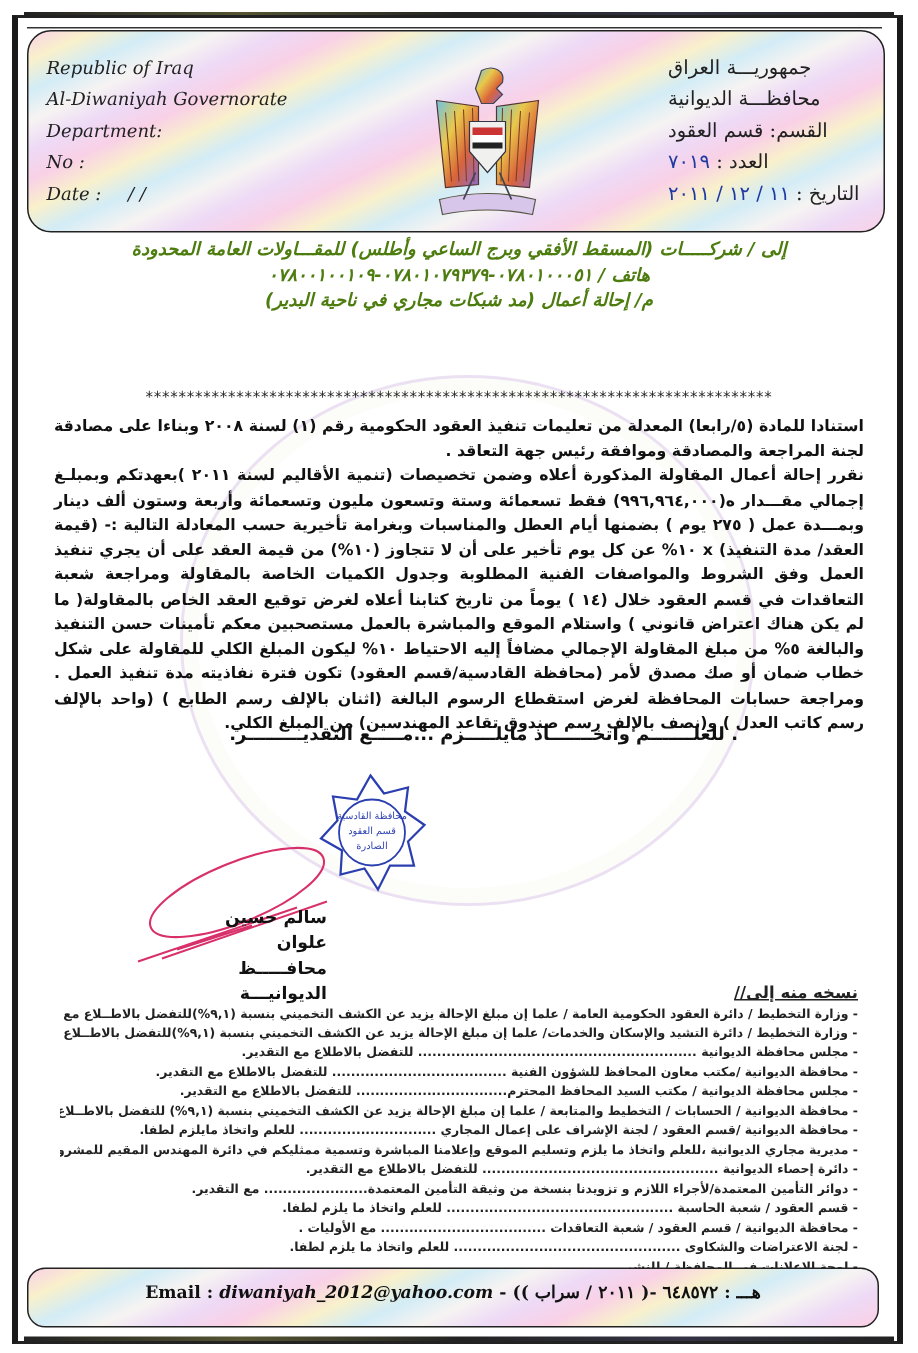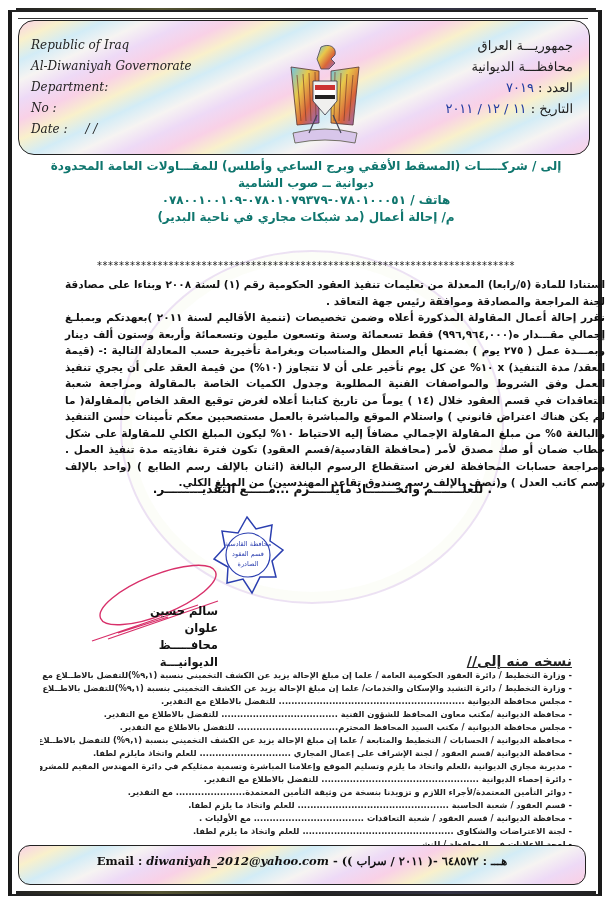--- a/index.html
+++ b/index.html
@@ -34,33 +34,33 @@
   .header-box {
     position: absolute; left: 18px; top: 20px; width: 572px; height: 135px;
     border: 1.5px solid #222; border-radius: 16px; box-sizing: border-box;
   }
   .hdr-left {
     position: absolute; left: 12px; top: 14px;
     font-family: "DejaVu Serif", serif; font-style: italic; font-size: 12px; color: #222;
   }
   .hdr-left div { height: 21px; line-height: 21px; }
   .hdr-right {
-    position: absolute; right: 16px; top: 14px; direction: rtl; text-align: right;
+    position: absolute; right: 16px; top: 14px; direction: rtl; text-align: left;
     font-family: "DejaVu Serif", serif; font-size: 13px; color:#222;
   }
   .hdr-right div { height: 21px; line-height: 21px; }
   .hw { color: #1f3aa0; font-family: "DejaVu Sans", sans-serif; font-size: 13px; }
   .emblem {
     position: absolute; left: 258px; top: 20px; width: 96px; height: 110px;
   }
   .body-area {
     position: absolute; left: 30px; width: 552px; direction: rtl;
   }
   .center-line {
-    text-align: center; font-weight: bold; font-size: 12px; line-height: 17px; color:#0f766e;
+    text-align: center; font-weight: bold; font-size: 12px; line-height: 17px; color:#4d7c0f;font-style:italic;
   }
   .stars {
     position: absolute; left: 40px; top: 260px; width: 532px; text-align: center;
     font-size: 10px; letter-spacing: 0.5px; color:#222; overflow:hidden; white-space:nowrap;
   }
   .para {
     font-size: 10.5px; line-height: 16.5px; font-weight: bold; text-align: justify;
     color:#111;
   }
   .closing {
@@ -73,21 +73,21 @@
   .sig-name {
     position: absolute; left: 118px; top: 603px; direction: rtl; font-weight: bold; font-size: 11.5px; line-height: 17px; text-align:right; width: 100px;
   }
   .stamp {
     position: absolute; left: 210px; top: 515px; width: 75px; height: 90px;
   }
   .cc {
     position: absolute; left: 40px; top: 655px; width: 532px; direction: rtl;
     font-size: 8.3px; line-height: 13px; color:#222; font-weight: bold;
   }
-  .cc .cc-title { text-decoration: underline; font-size: 14px; margin-bottom: 1px; }
+  .cc .cc-title { text-decoration: underline; font-size: 11px; margin-bottom: 1px; }
   .cc .cc-item { white-space: nowrap; overflow: hidden; }
   .footer-box {
     position: absolute; left: 18px; top: 845px; width: 568px; height: 40px;
     border: 1.5px solid #222; border-radius: 12px; box-sizing: border-box;
   }
   .footer-text {
     position: absolute; left: 0; right: 0; top: 8px; text-align: center;
     font-family: "DejaVu Serif", serif; font-size: 11.5px; font-weight: bold; color:#111;
   }
   .footer-text .email { font-style: italic; }
@@ -147,43 +147,43 @@
     <rect x="38" y="44" width="20" height="5" fill="#c33"></rect>
     <rect x="38" y="49" width="20" height="5" fill="#fff"></rect>
     <rect x="38" y="54" width="20" height="4" fill="#222"></rect>
     <path d="M16 92 Q48 84 80 92 L78 102 Q48 96 18 102 Z" fill="#d8c6ea" stroke="#554" stroke-width="0.8"></path>
     <path d="M40 74 L32 92 M56 74 L64 92" stroke="#445" stroke-width="1.2"></path>
   </svg>
 
   <div class="hdr-right">
     <div>جمهوريـــة العراق</div>
     <div>محافظـــة الديوانية</div>
+    <div>القسم: قسم العقود</div>
     <div>
       <span>العدد :</span>
       <span class="hw">٧٠١٩</span>
     </div>
     <div>
       <span>التاريخ :</span>
       <span class="hw">١١ / ١٢ / ٢٠١١</span>
     </div>
   </div>
 </div>
 
 <div class="watermark"></div>
 
 <div class="body-area" style="top:158px;">
   <div class="center-line">إلى / شركـــــات (المسقط الأفقي وبرج الساعي وأطلس) للمقـــاولات العامة المحدودة</div>
-  <div class="center-line">ديوانية ــ   صوب الشامية</div>
   <div class="center-line">هاتف /  ٠٧٨٠١٠٠٠٥١-٠٧٨٠١٠٧٩٣٧٩-٠٧٨٠٠١٠٠١٠٩</div>
   <div class="center-line">م/ إحالة أعمال  (مد شبكات مجاري في ناحية البدير)</div>
 </div>
 
 <div class="stars">****************************************************************************</div>
 
-<div class="body-area" style="top:276px; left:36px; width:540px;margin-left:29px;">
+<div class="body-area" style="top:276px; left:36px; width:540px;">
   <div class="para">استنادا للمادة (٥/رابعا) المعدلة من تعليمات تنفيذ العقود الحكومية رقم (١) لسنة ٢٠٠٨  وبناءا على مصادقة لجنة المراجعة والمصادقة وموافقة رئيس جهة التعاقد .</div>
   <div class="para">نقرر إحالة أعمال المقاولة المذكورة أعلاه وضمن تخصيصات (تنمية الأقاليم لسنة ٢٠١١ )بعهدتكم وبمبلـغ إجمالي مقـــدار ه(٩٩٦,٩٦٤,٠٠٠) فقط تسعمائة وستة وتسعون مليون وتسعمائة وأربعة وستون ألف دينار وبمـــدة عمل ( ٢٧٥ يوم ) بضمنها أيام العطل والمناسبات وبغرامة تأخيرية حسب المعادلة التالية :-  (قيمة العقد/ مدة التنفيذ) x ١٠% عن كل يوم تأخير على أن لا تتجاوز (١٠%) من قيمة العقد على أن يجري تنفيذ العمل وفق الشروط والمواصفات الفنية المطلوبة وجدول الكميات الخاصة بالمقاولة ومراجعة شعبة التعاقدات في قسم العقود خلال (١٤ ) يوماً من تاريخ كتابنا أعلاه لغرض توقيع العقد الخاص بالمقاولة( ما لم يكن هناك اعتراض قانوني ) واستلام الموقع والمباشرة بالعمل مستصحبين معكم تأمينات حسن التنفيذ والبالغة ٥% من مبلغ المقاولة الإجمالي مضافاً إليه الاحتياط ١٠% ليكون المبلغ الكلي للمقاولة على شكل خطاب ضمان أو صك مصدق لأمر (محافظة القادسية/قسم العقود) تكون فترة نفاذيته مدة تنفيذ العمل . ومراجعة حسابات المحافظة لغرض استقطاع الرسوم البالغة (اثنان بالإلف رسم الطابع ) (واحد بالإلف رسم كاتب العدل ) و(نصف بالإلف رسم صندوق تقاعد المهندسين) من المبلغ الكلي.</div>
 </div>
 
 <div class="closing">. للعلـــــــم واتخـــــــاذ مايلـــــزم  ...مـــــع التقديـــــــــر.</div>
 
 <svg class="signature-block" viewBox="0 0 160 110">
   <ellipse cx="80" cy="50" rx="62" ry="20" transform="rotate(-22 80 50)" fill="none" stroke="#d8306a" stroke-width="1.4"></ellipse>
   <path d="M14 96 L120 60 M30 94 L140 56 M40 88 L90 72" stroke="#d8306a" stroke-width="1.3" fill="none"></path>
 </svg>

